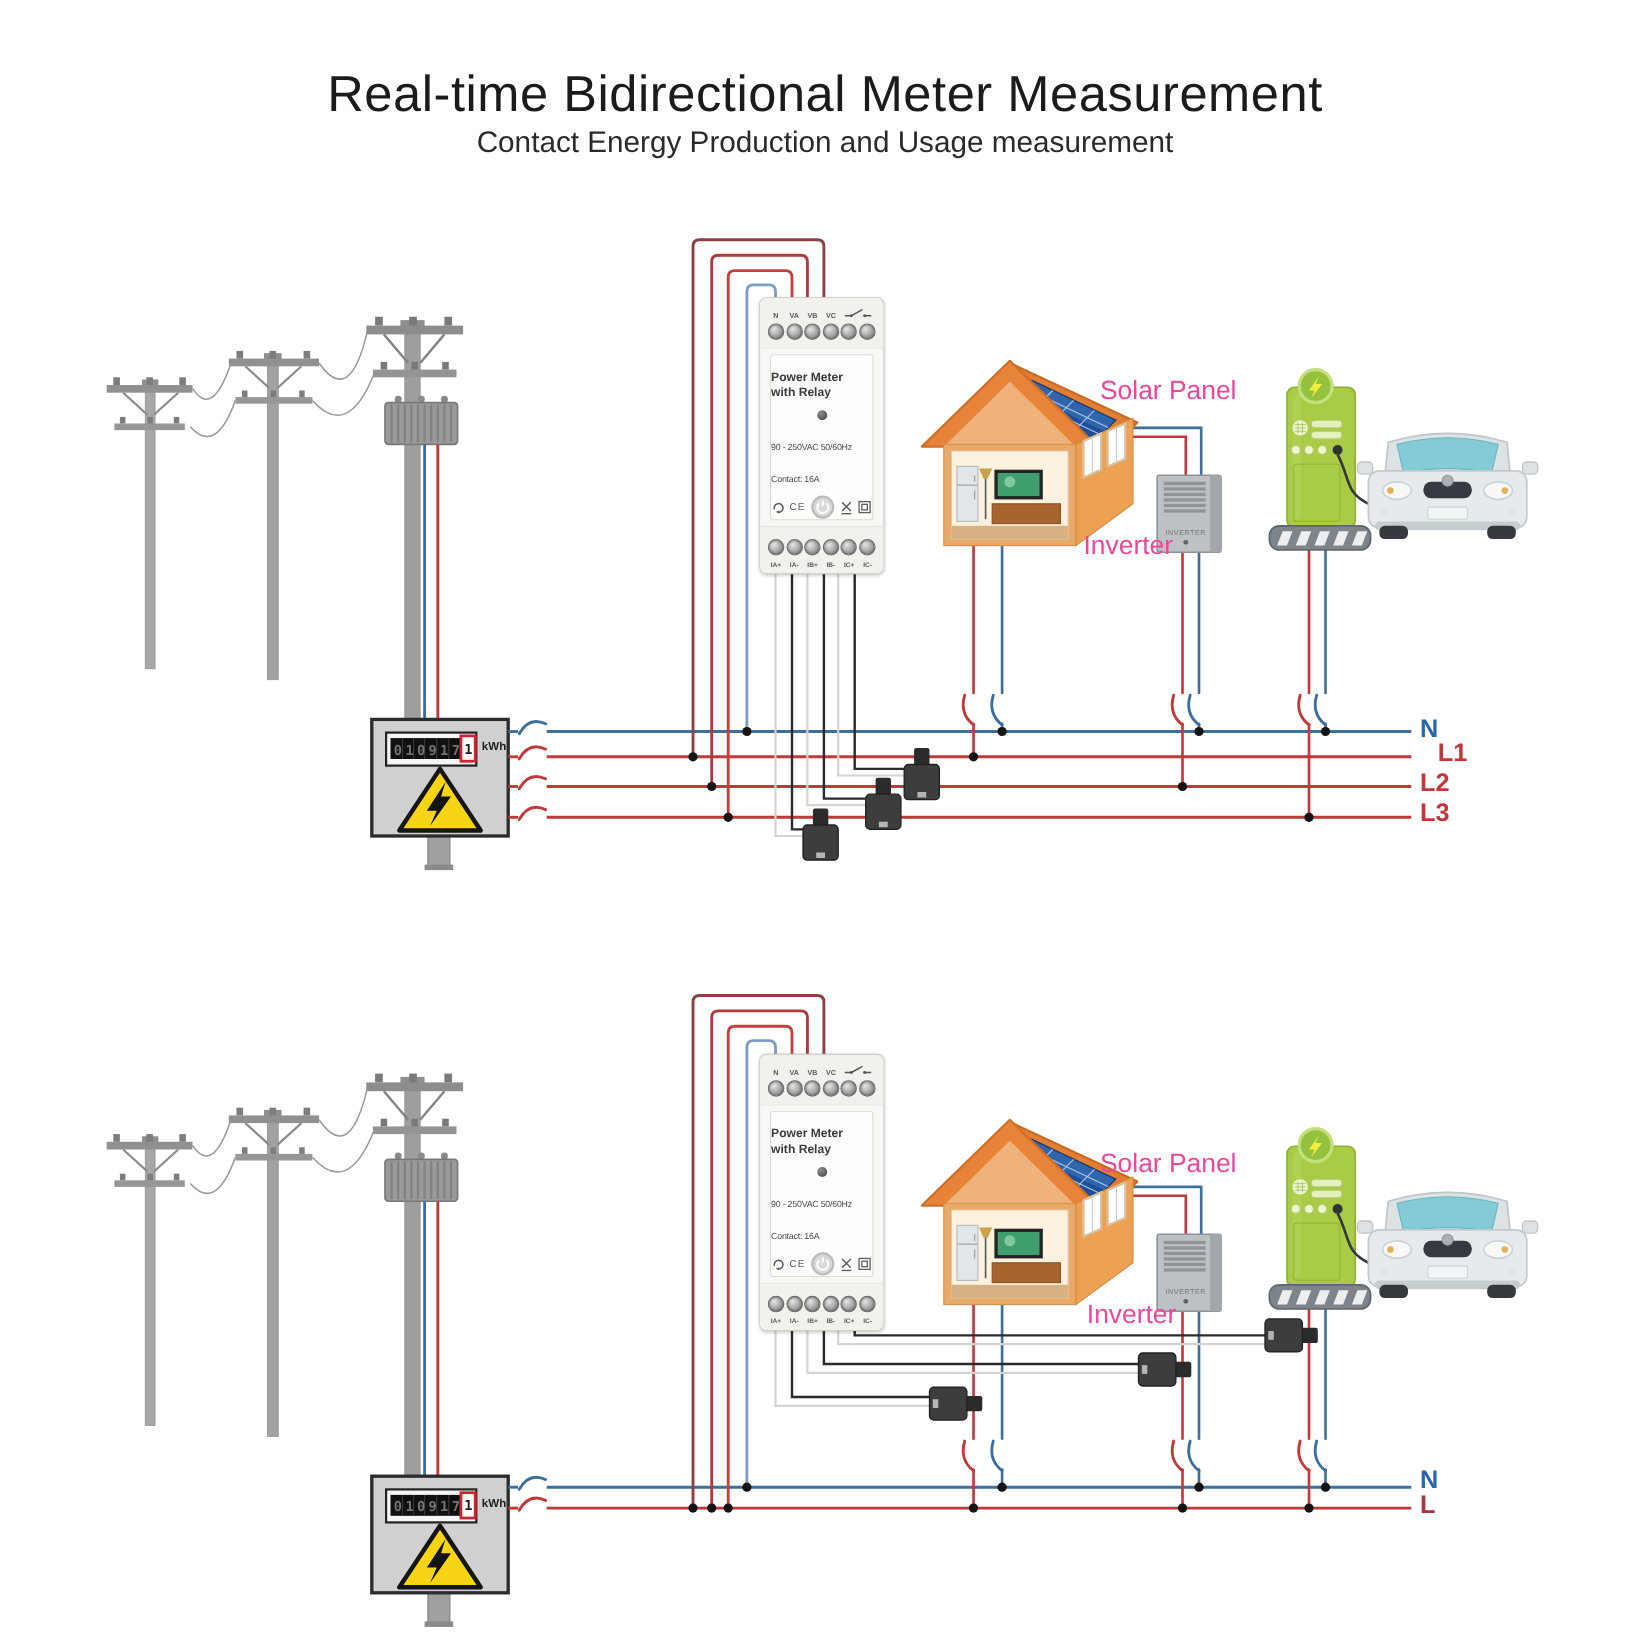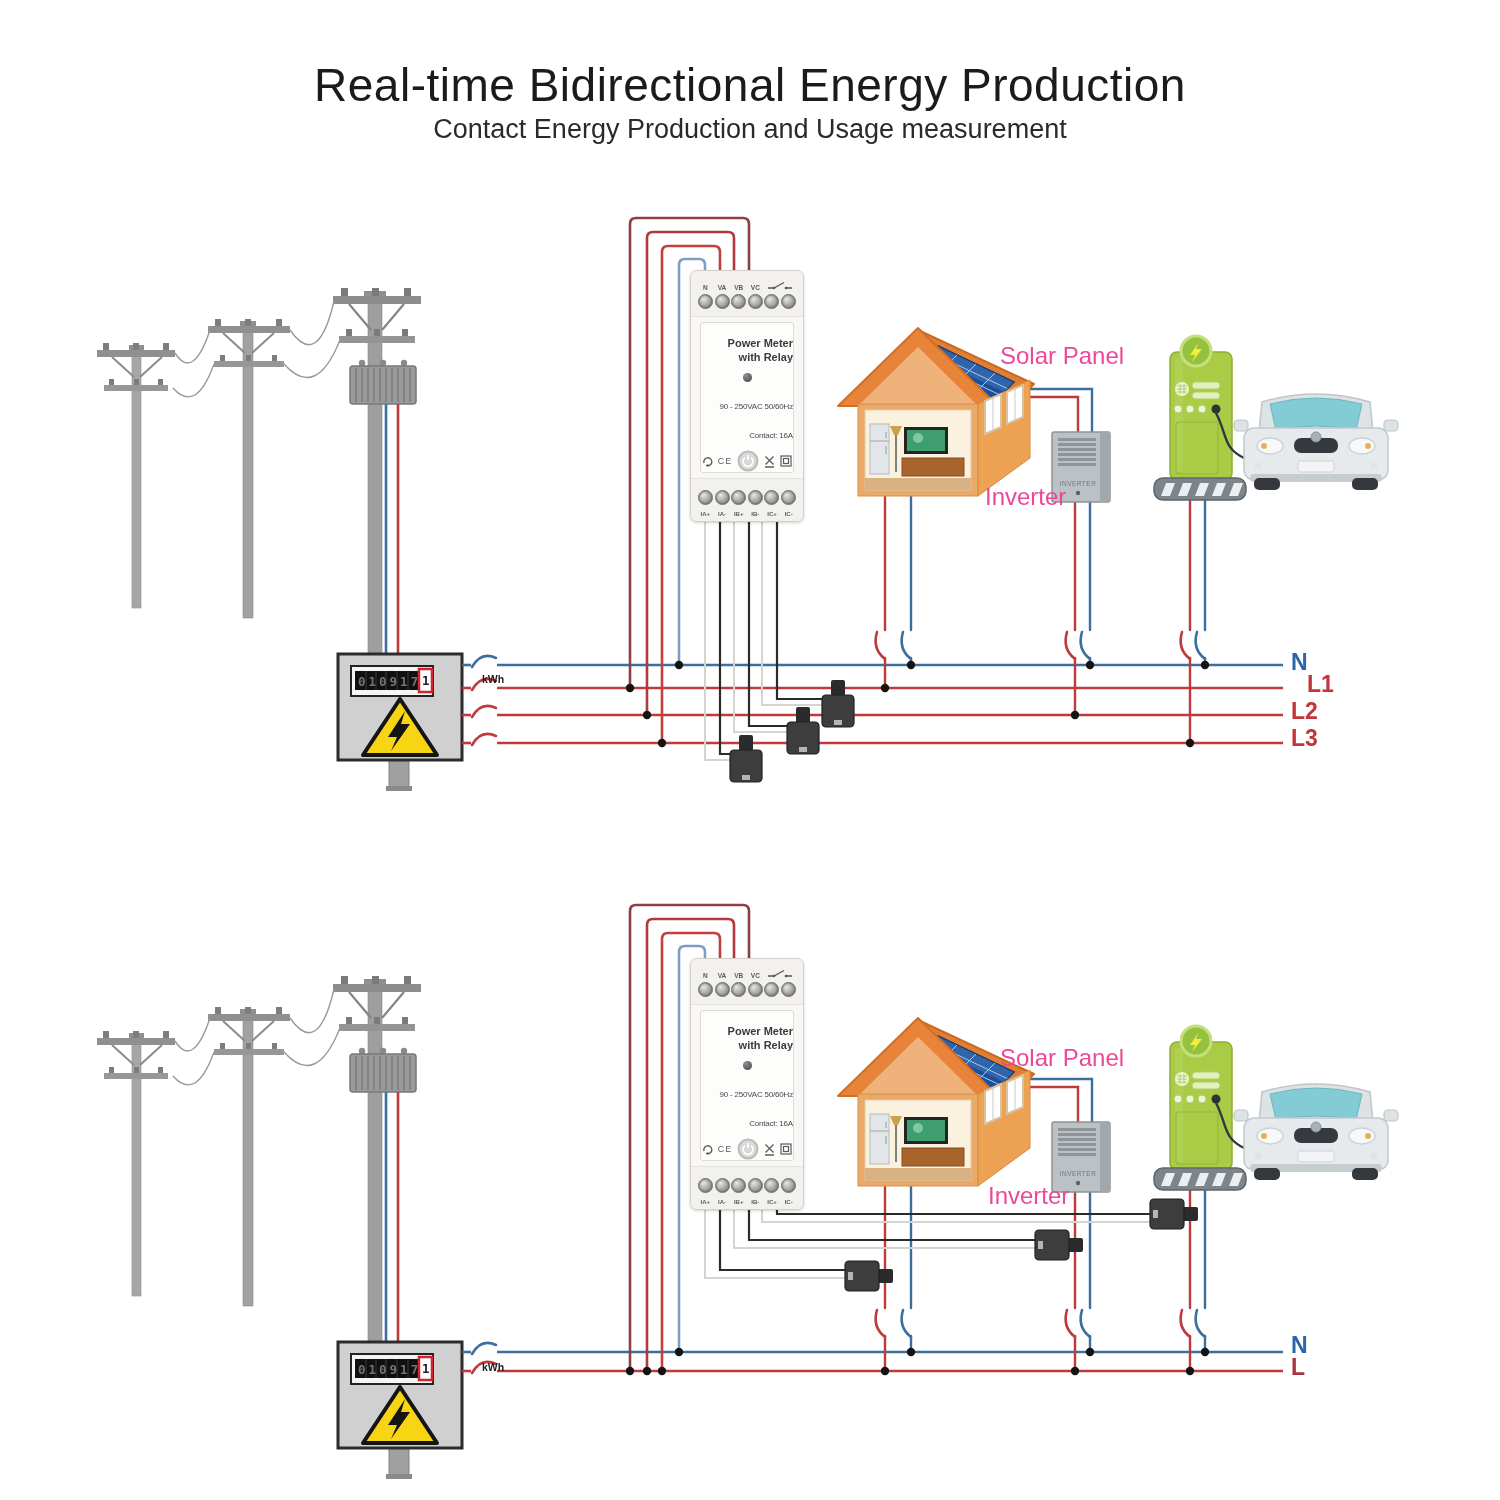--- a/index.html
+++ b/index.html
@@ -13,37 +13,37 @@
   
   .scene-label{font-size:24px;color:#ec4899;}
   .line-label{font-size:23px;font-weight:700;line-height:1;}
   .lbl-n{color:#2b66ad;}
   .lbl-l{color:#c2363b;}
   .lbl-l-dark{color:#a83344;}
   
   .meter-digits{font-family:"DejaVu Sans Mono",monospace;font-size:12.5px;font-weight:700;
                 color:#737373;letter-spacing:3px;white-space:nowrap;}
   .meter-red-digit{font-family:"DejaVu Sans Mono",monospace;font-size:12.5px;font-weight:700;color:#222;}
-  .meter-unit{font-size:10.5px;font-weight:700;color:#1d1d1d;margin-left:44px;}
+  .meter-unit{font-size:10.5px;font-weight:700;color:#1d1d1d;}
   
   .device{width:112px;height:250px;background:#f8f7f5;border:1px solid #d3d0ca;border-radius:7px;
           box-shadow:0 1px 3px rgba(0,0,0,.18);display:flex;flex-direction:column;}
   .dev-cap{background:#f3f1ee;}
   .dev-cap.top{height:54px;border-radius:6px 6px 0 0;border-bottom:1px solid #e4e1db;padding-top:10px;}
   .dev-cap.bottom{height:52px;border-radius:0 0 6px 6px;border-top:1px solid #e4e1db;padding-top:8px;}
   .term-labels{display:flex;padding:0 6px;align-items:flex-end;height:10px;}
   .term-labels span{flex:1;text-align:center;font-size:6.5px;font-weight:700;color:#5a5a5a;}
   .term-labels .glyph-cell{flex:2;text-align:center;}
   .term-labels6 span{flex:1;text-align:center;font-size:6px;font-weight:700;color:#5a5a5a;}
   .screw-row{display:flex;justify-content:space-between;padding:3px 7px 0 7px;}
   .screw{width:13px;height:13px;border-radius:50%;border:1px solid #6d6d6d;
          background:radial-gradient(circle at 35% 32%,#e6e6e6,#8b8b8b 75%);
          box-shadow:inset 0 0 2px #4e4e4e;}
   .dev-panel{flex:1;margin:5px 9px;background:#fdfdfc;border:1px solid #dedbd4;border-radius:3px;
-             text-align:right;padding-top:13px;}
+             text-align:left;padding-top:13px;}
   .dev-name{font-size:11px;font-weight:700;color:#3b3b3b;line-height:1.3;}
   .led{width:9px;height:9px;margin:9px auto 7px auto;border-radius:50%;
        background:radial-gradient(circle at 35% 30%,#909090,#3e3e3e);}
   .dev-spec{font-size:8px;color:#4a4a4a;margin-top:20px;letter-spacing:-0.2px;}
   .dev-icons{margin-top:10px;display:flex;align-items:center;justify-content:center;gap:5px;}
   .ce-text{font-size:9px;color:#5c5c5c;letter-spacing:1px;}
 </style>
 </head>
 <body>
 
@@ -371,21 +371,21 @@
         <circle cx="1190" cy="1371" r="4.2"></circle>
           <circle cx="1205" cy="1352" r="4.2"></circle>
       </g>
 
       <use href="#house-def" transform="translate(0,690)"></use>
       <use href="#inverter-def" transform="translate(0,690)"></use>
       <use href="#ev-def" transform="translate(0,690)"></use>
     </g>
   </svg>
 
-  <div class="abs title">Real-time Bidirectional Energy Production</div>
+  <div class="abs title">Real-time Bidirectional Meter Measurement</div>
   <div class="abs subtitle">Contact Energy Production and Usage measurement</div>
 
   <div class="abs device" style="left:690px;top:270px;">
     <div class="dev-cap top">
       <div class="term-labels">
         <span>N</span>
         <span>VA</span>
         <span>VB</span>
         <span>VC</span>
         <span class="glyph-cell">

